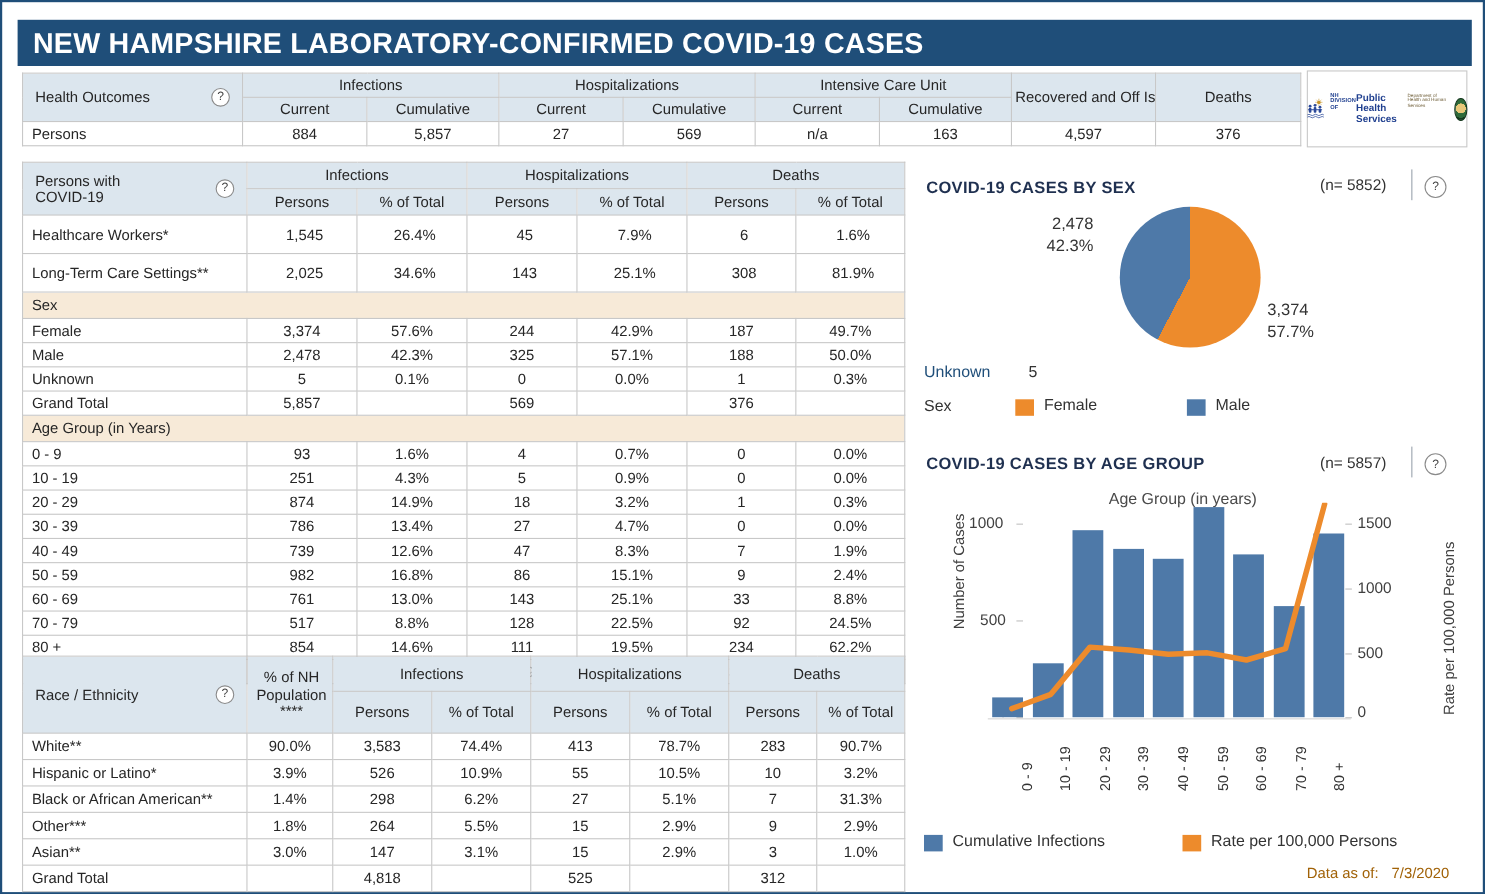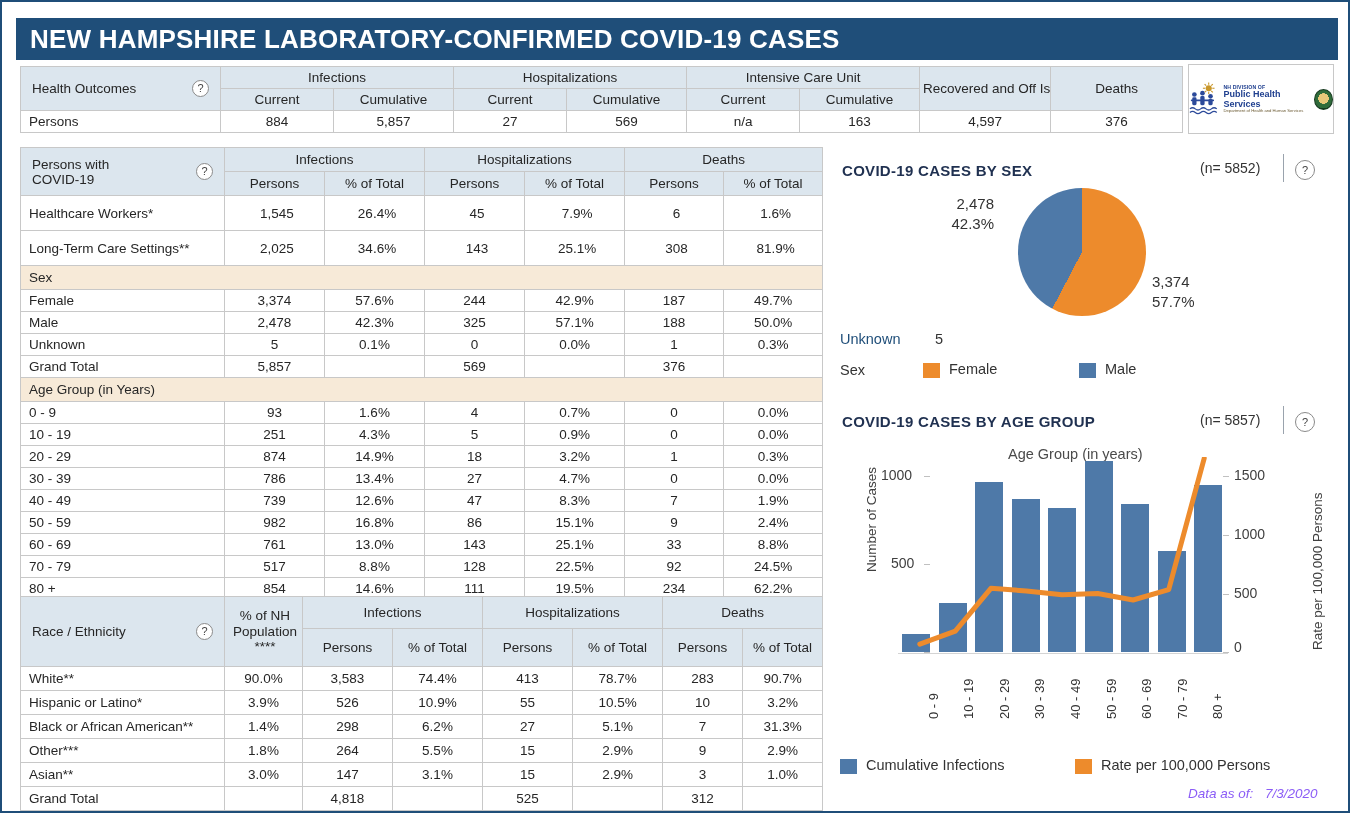--- a/index.html
+++ b/index.html
@@ -70,21 +70,21 @@
   .tbl-outcomes .tall { height: 44px; }
 
   
   .logobox {
     position: absolute; left: 1186px; top: 62px;
     width: 146px; height: 70px;
     border: 1px solid #c8c8c8; background: #fff;
     display: flex; align-items: center; justify-content: center;
   }
   .logo-inner { display: flex; align-items: center; gap: 4px; }
-  .logo-text { display: flex; flex-direction: column; line-height: 1.05; }
+  .logo-text { display: flex; flex-direction: row; line-height: 1.05; }
   .logo-l1 { font-size: 5.2px; font-weight: bold; color: #1f3f8f; letter-spacing: .1px;}
   .logo-l2 { font-size: 9px; font-weight: bold; color: #1f3f8f; }
   .logo-l3 { font-size: 4.2px; color: #6b5a33; }
   .seal {
     width: 21px; height: 21px; border-radius: 50%;
     background: radial-gradient(circle at 50% 45%, #e8c87a 0 38%, #2f6b3a 40% 72%, #15381e 74% 100%);
     border: 1px solid #15381e;
   }
 
   
@@ -145,21 +145,21 @@
   }
   .axislabel-right {
     position: absolute; font-size: 13.5px; color: #404040;
     transform: rotate(-90deg); transform-origin: left top; white-space: nowrap;
   }
   .chart-sub { position: absolute; font-size: 14.5px; color: #4a4a4a; }
   .xtick {
     position: absolute; font-size: 13px; color: #333;
     transform: rotate(-90deg); transform-origin: left top; white-space: nowrap;
   }
-  .dataasof { position: absolute; font-size: 13.5px; color: #8b5cf6; font-style: italic; }
+  .dataasof { position: absolute; font-size: 13.5px; color: #a16207; }
   svg.line-layer { position: absolute; left: 900px; top: 455px; }
 </style>
 </head>
 <body>
 
 <div id="page">
 
   <div class="titlebar">
     <div class="t">NEW HAMPSHIRE LABORATORY-CONFIRMED COVID-19 CASES</div>
   </div>

